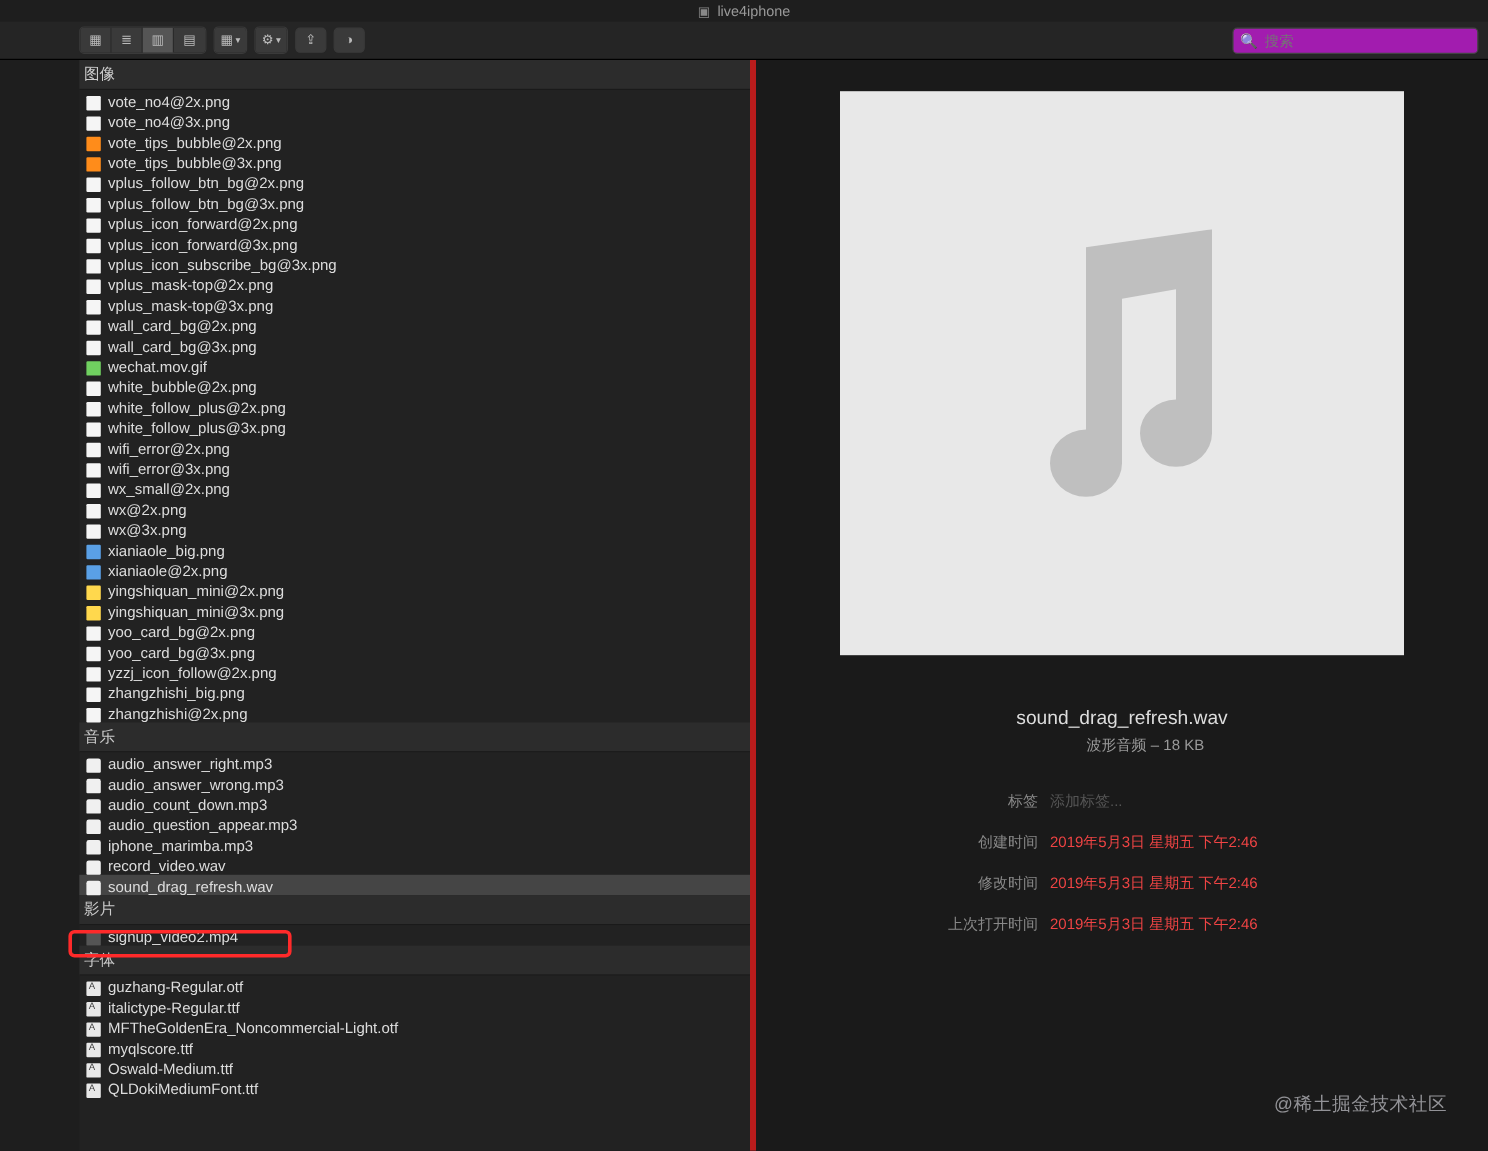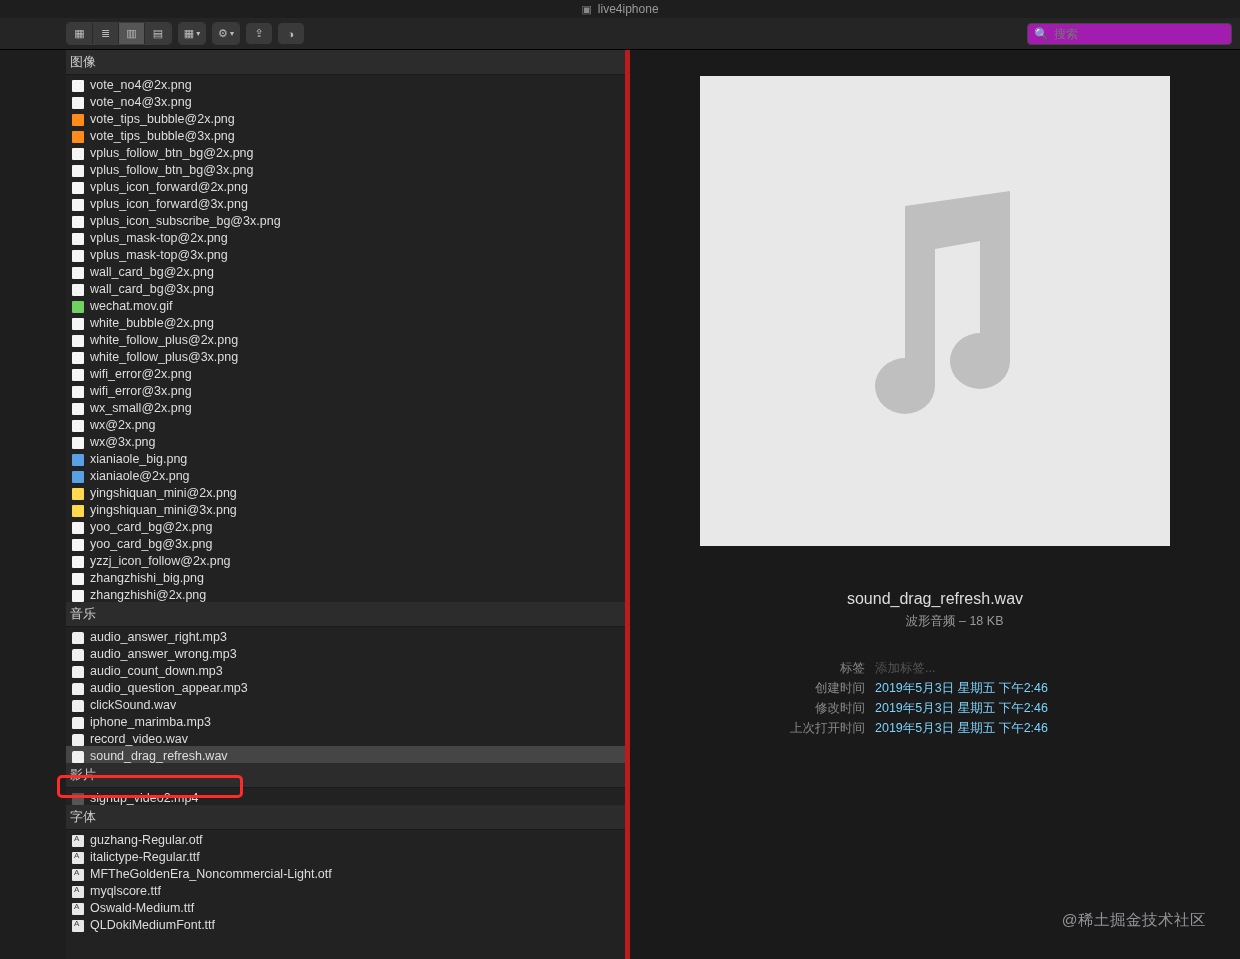--- a/index.html
+++ b/index.html
@@ -84,23 +84,23 @@
   flex: 1; background: #1a1a1a; display: flex; flex-direction: column;
   align-items: center; padding-top: 26px;
 }
 .preview-card {
   width: 470px; height: 470px; background: #e8e8e8;
   display: flex; align-items: center; justify-content: center;
 }
 .music-icon { width: 190px; height: 240px; }
 .preview-title { margin-top: 44px; color: #ddd; font-size: 16px; }
 .preview-sub { margin-top: 5px; color: #999; font-size: 12.5px; margin-left: 39px; }
-.meta-block { margin-top: 30px; display: grid; grid-template-columns: 140px 260px; row-gap: 3px; font-size: 12.5px; }
+.meta-block { margin-top: 30px; display: grid; grid-template-columns: 140px 260px; row-gap: 17px; font-size: 12.5px; }
 .meta-label { text-align: right; color: #888; padding-right: 10px; }
-.meta-value { color: #7dd3fc; }
+.meta-value { color: #ef4444; }
 .meta-value.placeholder { color: #555; }
 
 .watermark {
   position: absolute; right: 34px; bottom: 28px;
   color: #a8a8ad; font-size: 15.5px; letter-spacing: 0.5px;
   opacity: 0.85;
 }
 </style>
 </head>
 <body>
@@ -269,24 +269,20 @@
         <div class="file-icon doc"></div>
         <span class="file-name">audio_answer_wrong.mp3</span>
       </div>
       <div class="file-row">
         <div class="file-icon doc"></div>
         <span class="file-name">audio_count_down.mp3</span>
       </div>
       <div class="file-row">
         <div class="file-icon doc"></div>
         <span class="file-name">audio_question_appear.mp3</span>
-      </div>
-      <div class="file-row">
-        <div class="file-icon doc"></div>
-        <span class="file-name">clickSound.wav</span>
       </div>
       <div class="file-row">
         <div class="file-icon doc"></div>
         <span class="file-name">iphone_marimba.mp3</span>
       </div>
       <div class="file-row">
         <div class="file-icon doc"></div>
         <span class="file-name">record_video.wav</span>
       </div>
       <div class="file-row selected">

